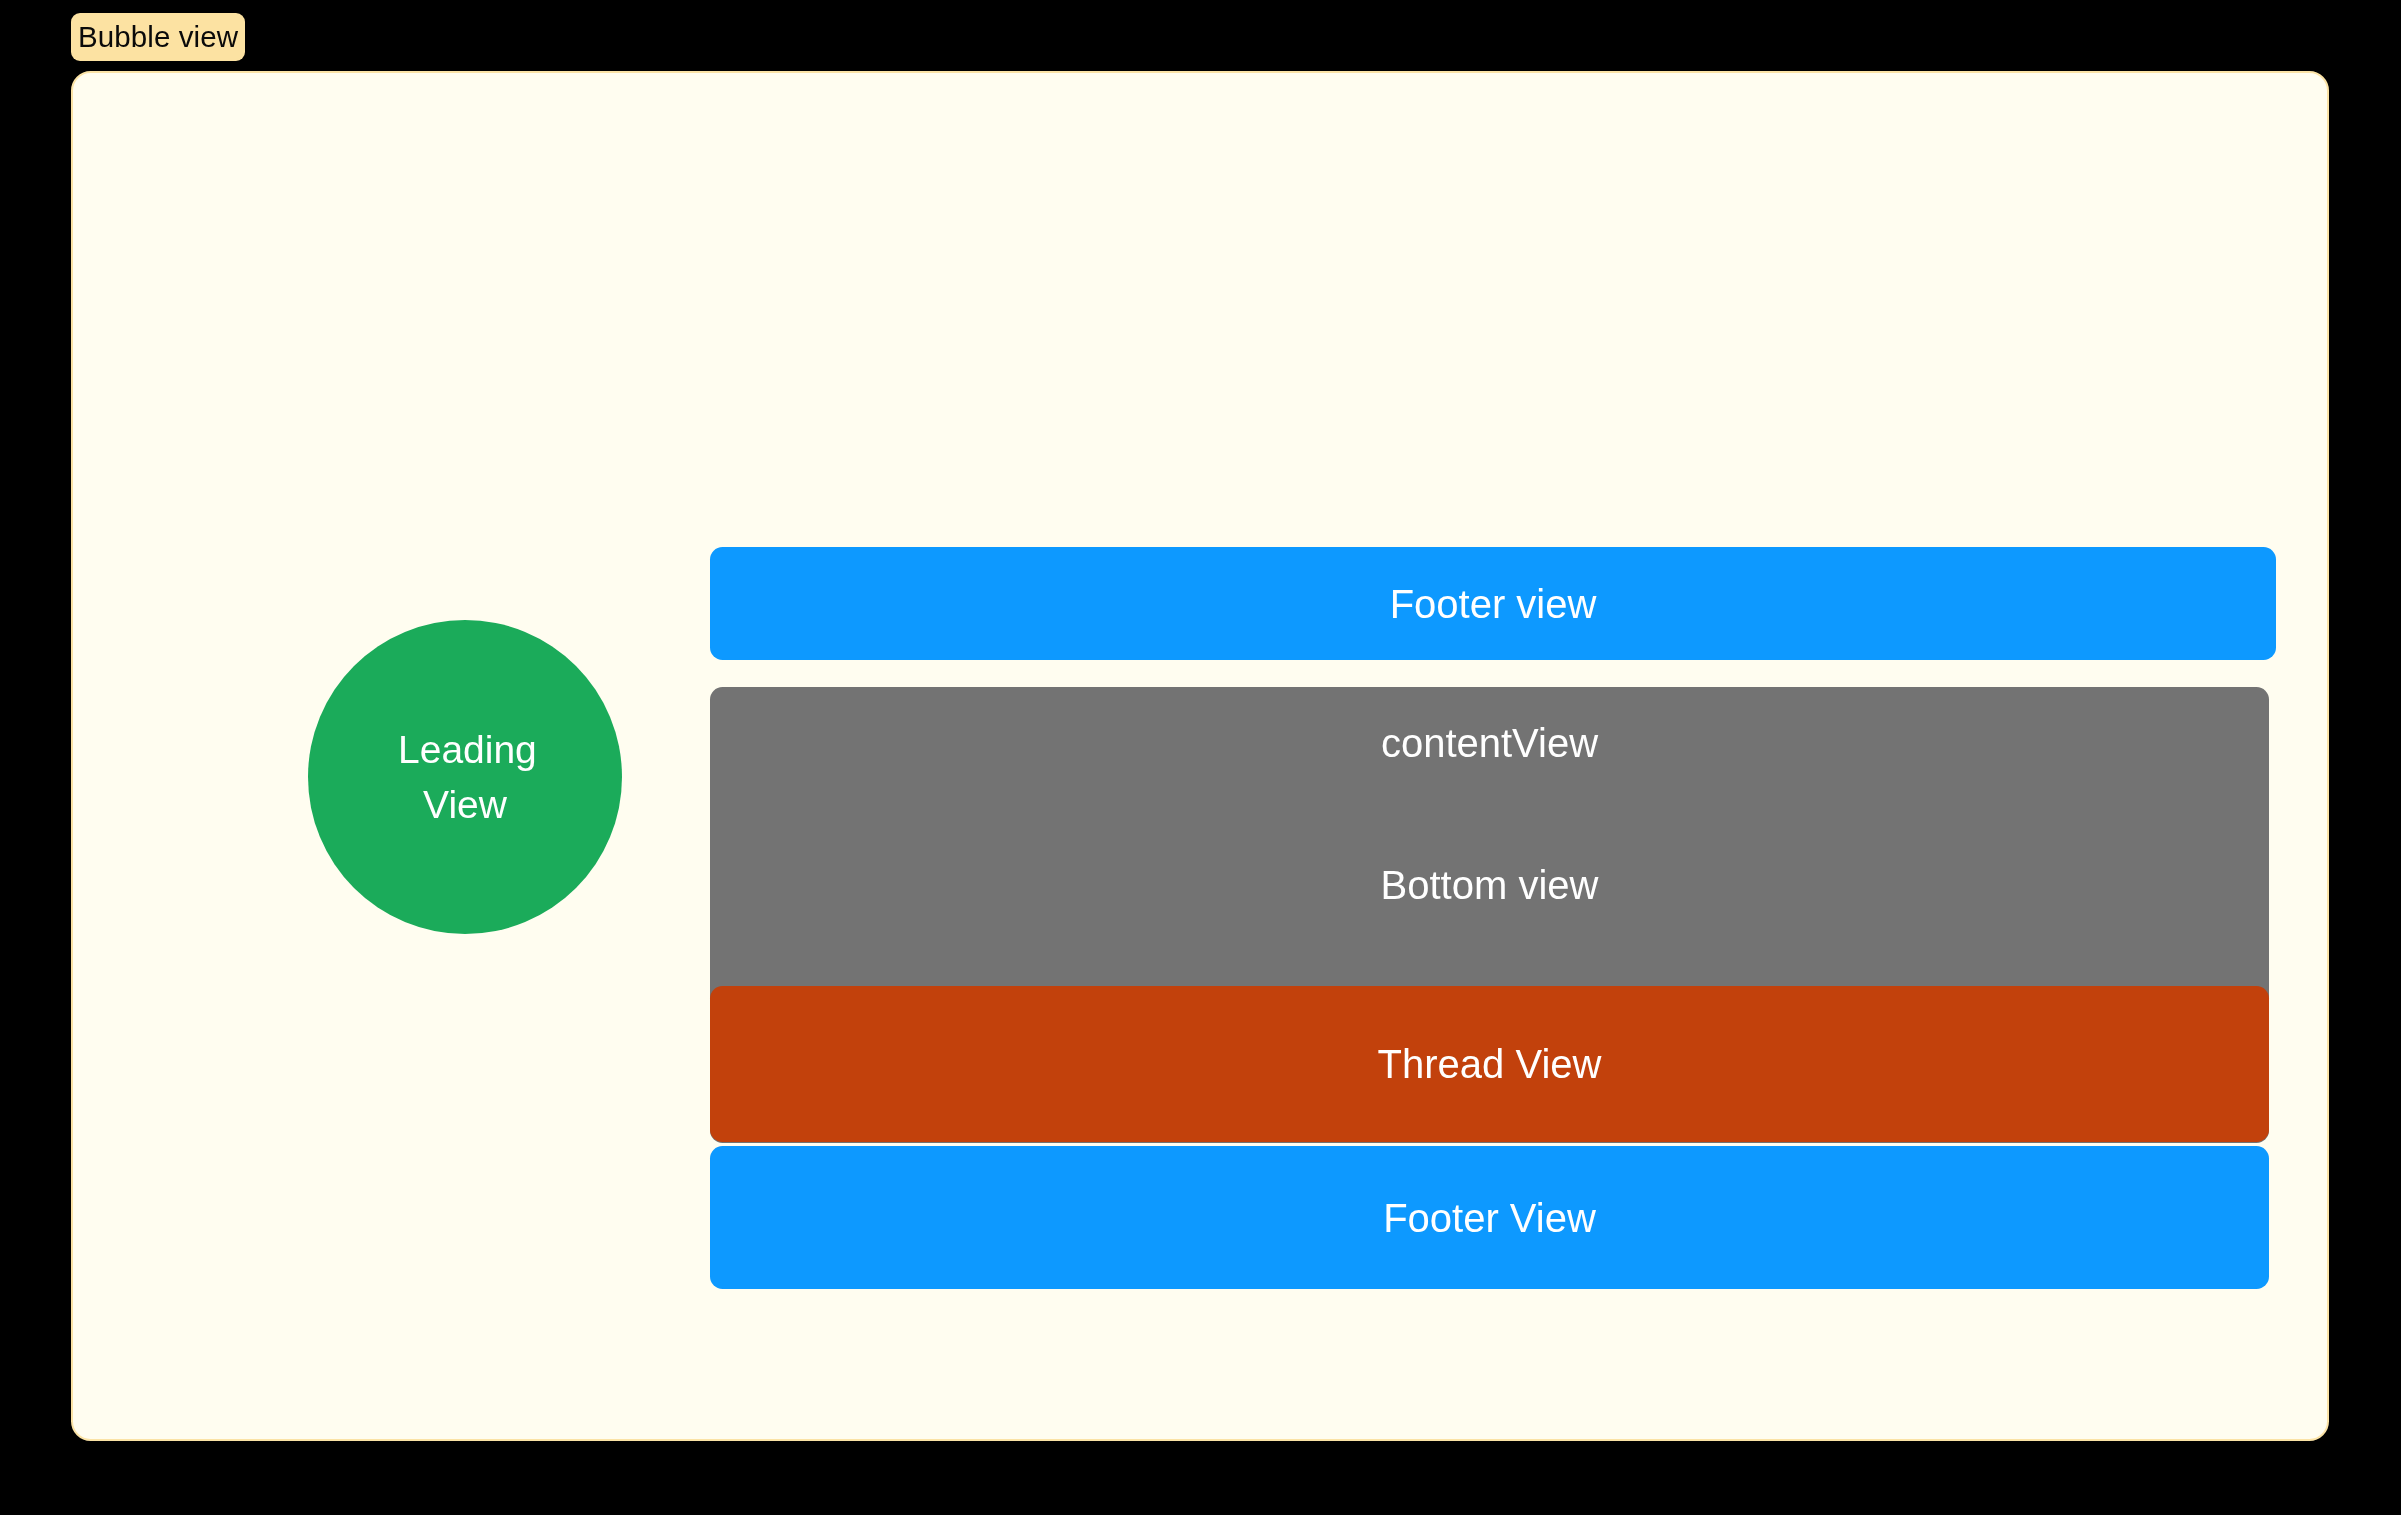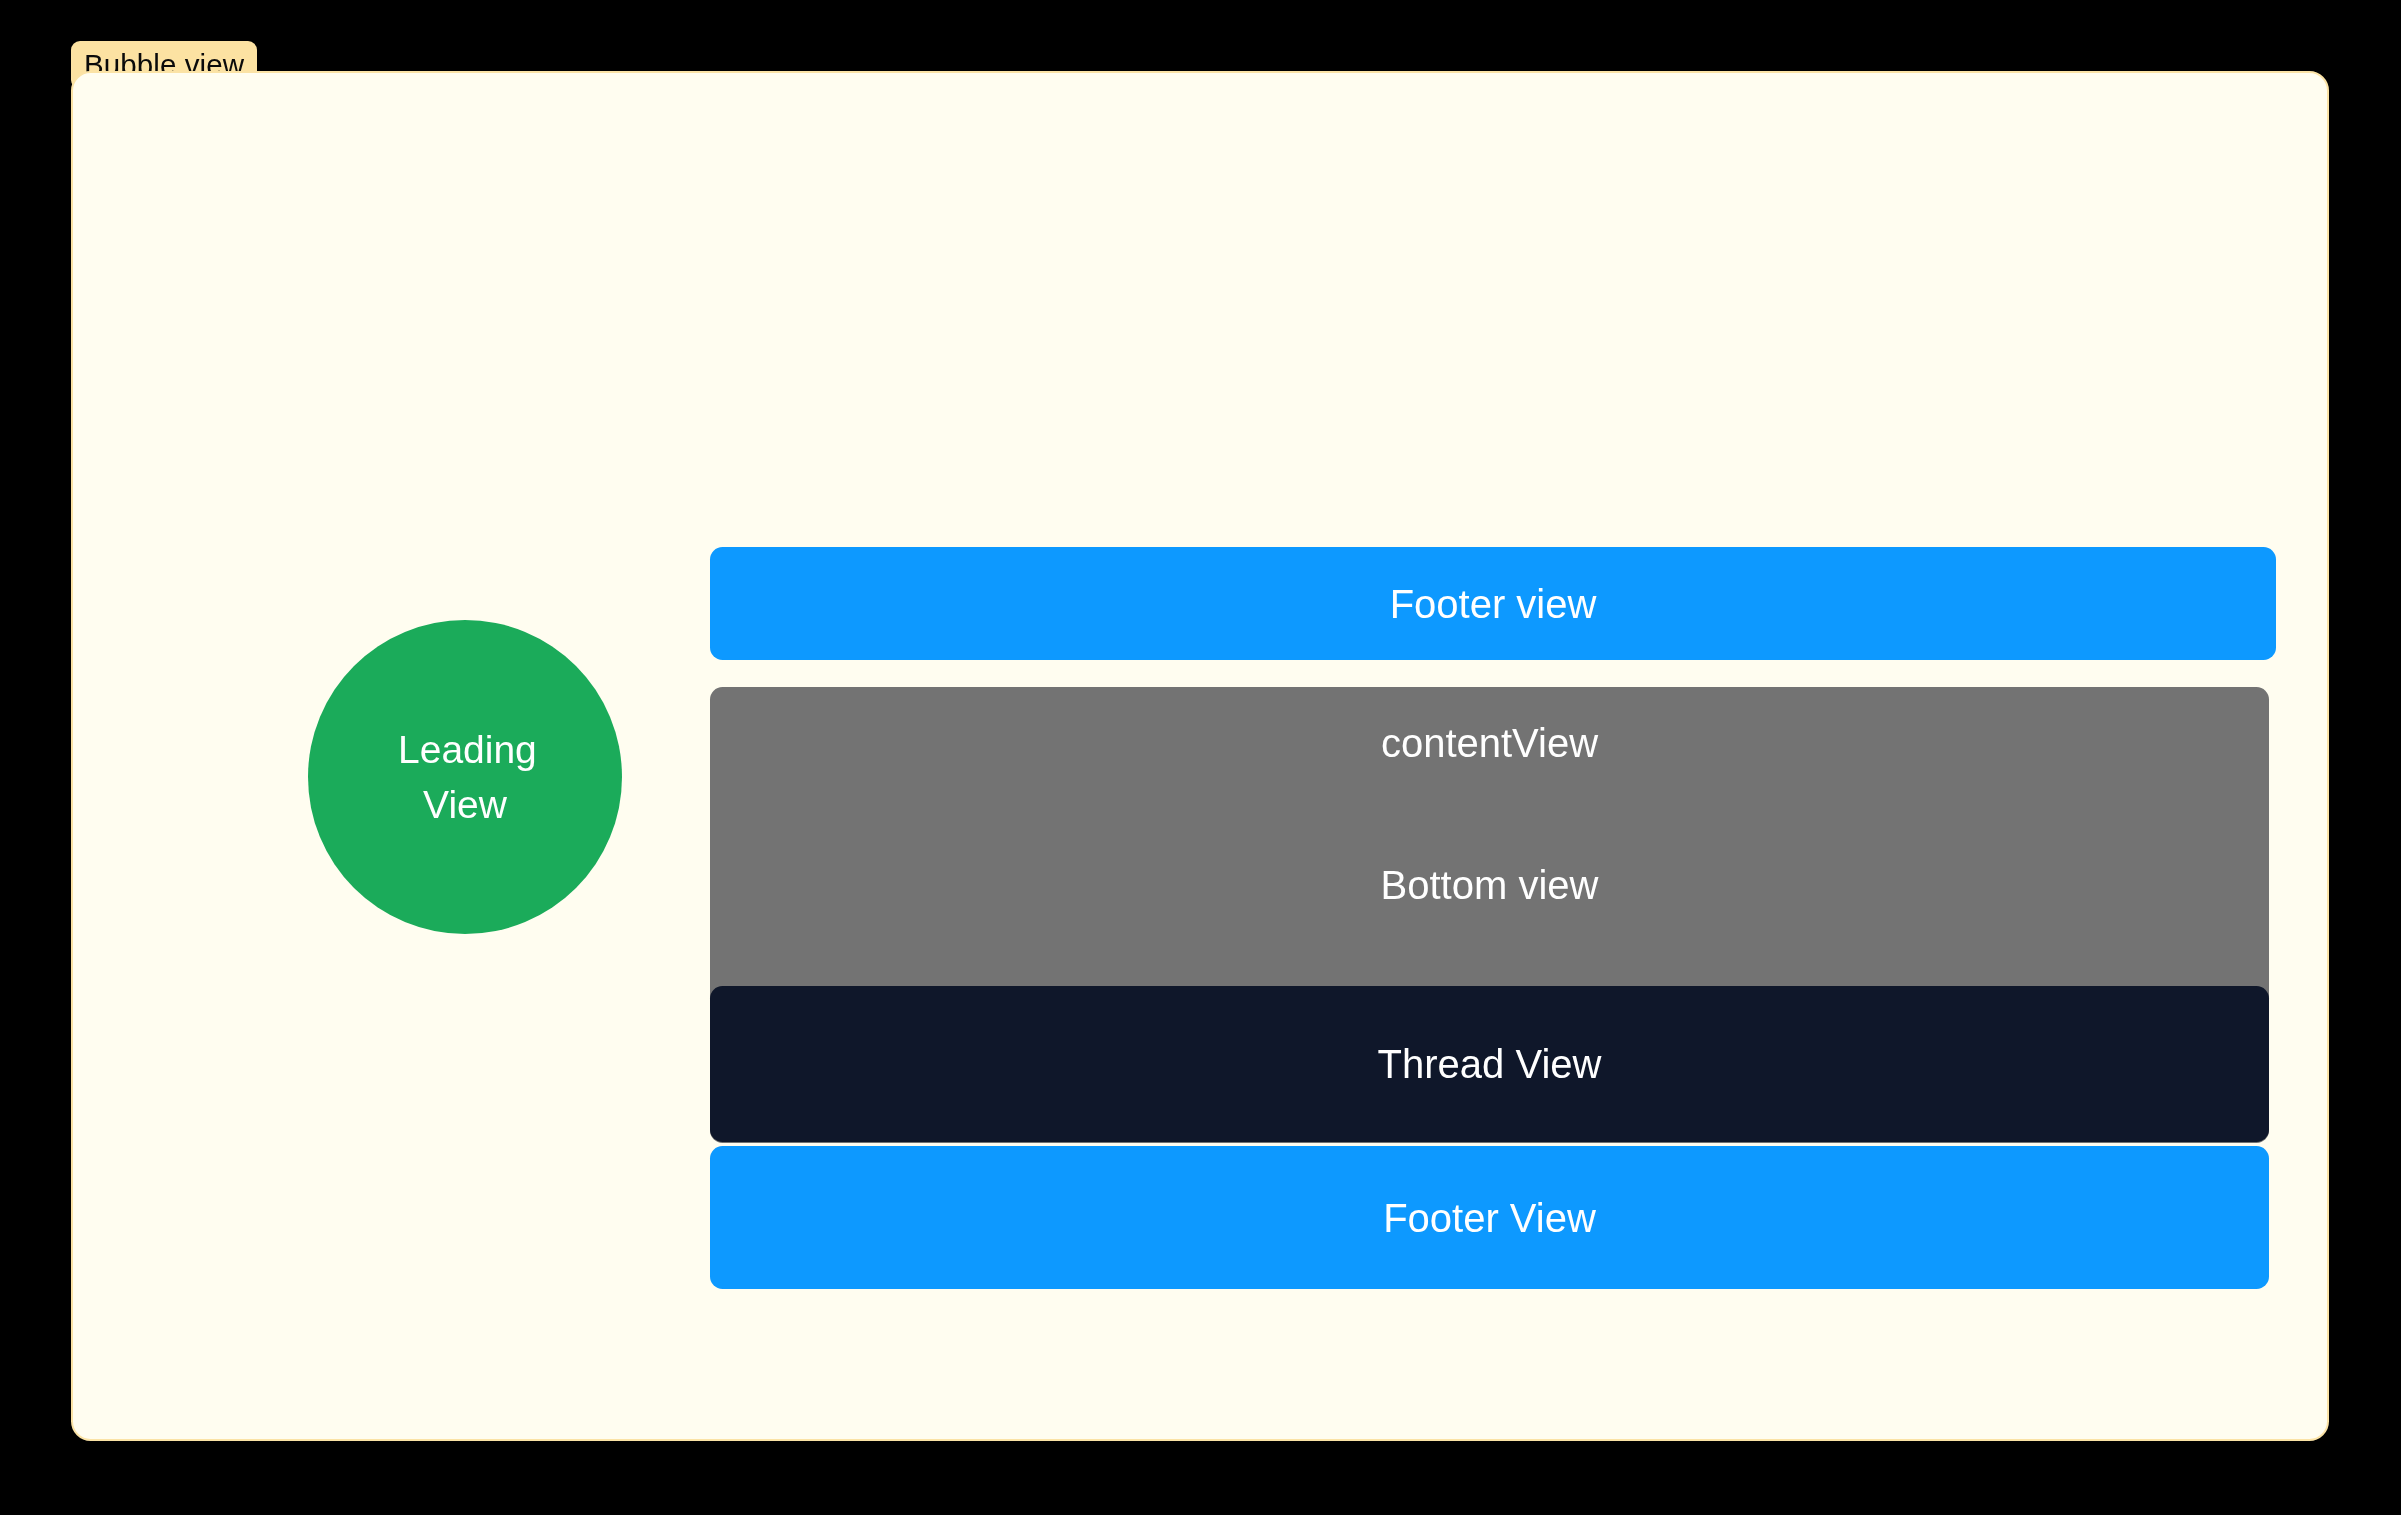--- a/index.html
+++ b/index.html
@@ -18,25 +18,24 @@
   }
 
   
   .frame-label {
     position: absolute;
     left: 71px;
     top: 12.5px;
     height: 48px;
     display: flex;
     align-items: center;
-    padding: 0 13px;
+    padding: 0 7px;
     background: #FCE2A2;
     border-radius: 9px;
     box-sizing: border-box;
-    margin-top: 28px;
   }
   .frame-label-text {
     font-size: 29.5px;
     line-height: 1;
     color: #0A0A0A;
     letter-spacing: 0.1px;
     white-space: nowrap;
   }
 
   
@@ -117,21 +116,21 @@
   }
   .content-view-subtitle {
     margin-top: 102px;
   }
 
   .thread-view {
     left: 637px;
     top: 913px;
     width: 1559px;
     height: 156px;
-    background: #0f172a;
+    background: #c2410c;
     border-radius: 12.5px;
   }
 
   .footer-view {
     left: 637px;
     top: 1073px;
     width: 1559px;
     height: 143px;
     background: #0D99FF;
     border-radius: 12.5px;

